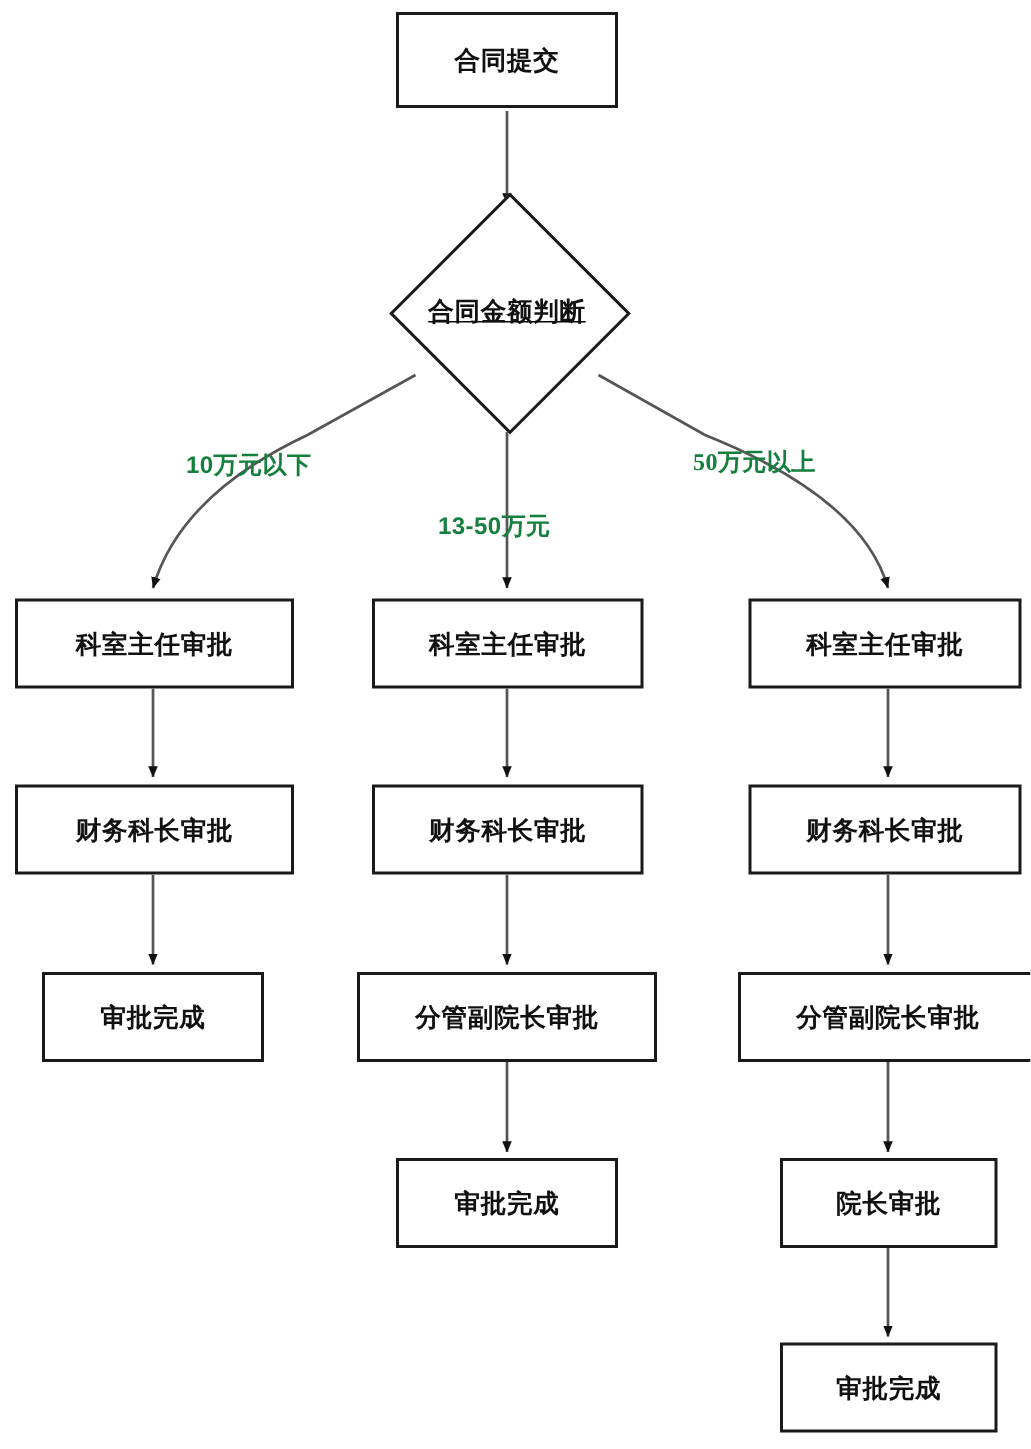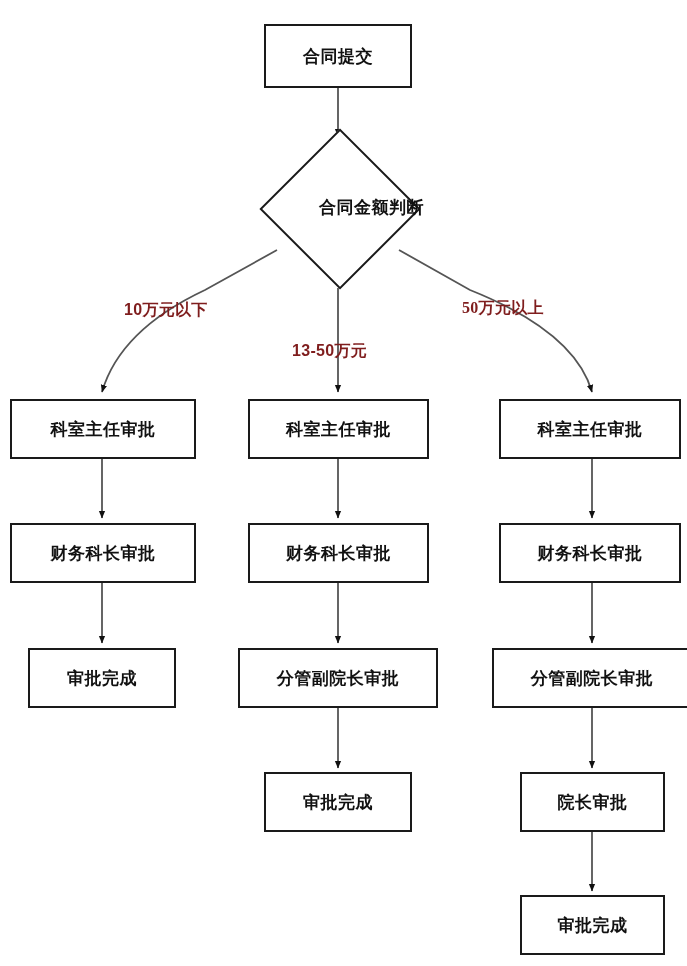--- a/index.html
+++ b/index.html
@@ -37,23 +37,24 @@
     font-size: 17px;
     font-weight: 700;
     letter-spacing: 0.5px;
     line-height: 1;
     white-space: nowrap;
   }
   .node-diamond {
     position: absolute;
     display: flex;
     align-items: center;
-    justify-content: flex-end;
+    justify-content: center;
     background: transparent;
     border: none;
+    text-decoration: underline;
   }
   .diamond-shape {
     position: absolute;
     left: 50%;
     top: 50%;
     width: 110px;
     height: 110px;
     margin-left: -55px;
     margin-top: -55px;
     border: 2.2px solid #1a1a1a;
@@ -64,21 +65,21 @@
     position: relative;
     z-index: 2;
     color: #111111;
     font-size: 17px;
     font-weight: 700;
     letter-spacing: 0.5px;
     white-space: nowrap;
   }
   .edge-label {
     position: absolute;
-    color: #7f1d1d;
+    color: #15803d;
     font-size: 16px;
     font-weight: 700;
     letter-spacing: 0.3px;
     white-space: nowrap;
     background: transparent;
   }
 </style>
 </head>
 <body>
 
@@ -105,21 +106,21 @@
     <line x1="338" y1="459" x2="338" y2="518" stroke="#555555" stroke-width="1.8" marker-end="url(#arrowhead)"></line>
     <line x1="338" y1="583" x2="338" y2="643" stroke="#555555" stroke-width="1.8" marker-end="url(#arrowhead)"></line>
     <line x1="338" y1="708" x2="338" y2="768" stroke="#555555" stroke-width="1.8" marker-end="url(#arrowhead)"></line>
 
     <line x1="592" y1="459" x2="592" y2="518" stroke="#555555" stroke-width="1.8" marker-end="url(#arrowhead)"></line>
     <line x1="592" y1="583" x2="592" y2="643" stroke="#555555" stroke-width="1.8" marker-end="url(#arrowhead)"></line>
     <line x1="592" y1="708" x2="592" y2="768" stroke="#555555" stroke-width="1.8" marker-end="url(#arrowhead)"></line>
     <line x1="592" y1="832" x2="592" y2="891" stroke="#555555" stroke-width="1.8" marker-end="url(#arrowhead)"></line>
   </svg>
 
-  <div class="node" style="left:264px; top:24px; width:148px; height:64px;">
+  <div class="node" style="left:264px; top:8px; width:148px; height:64px;">
     <span>合同提交</span>
   </div>
 
   <div class="node-diamond" style="left:252px; top:128px; width:172px; height:158px;">
     <div class="diamond-shape"></div>
     <span class="diamond-label">合同金额判断</span>
   </div>
 
   <div class="edge-label" style="left:124px; top:300px;">10万元以下</div>
   <div class="edge-label" style="left:292px; top:341px;">13-50万元</div>

